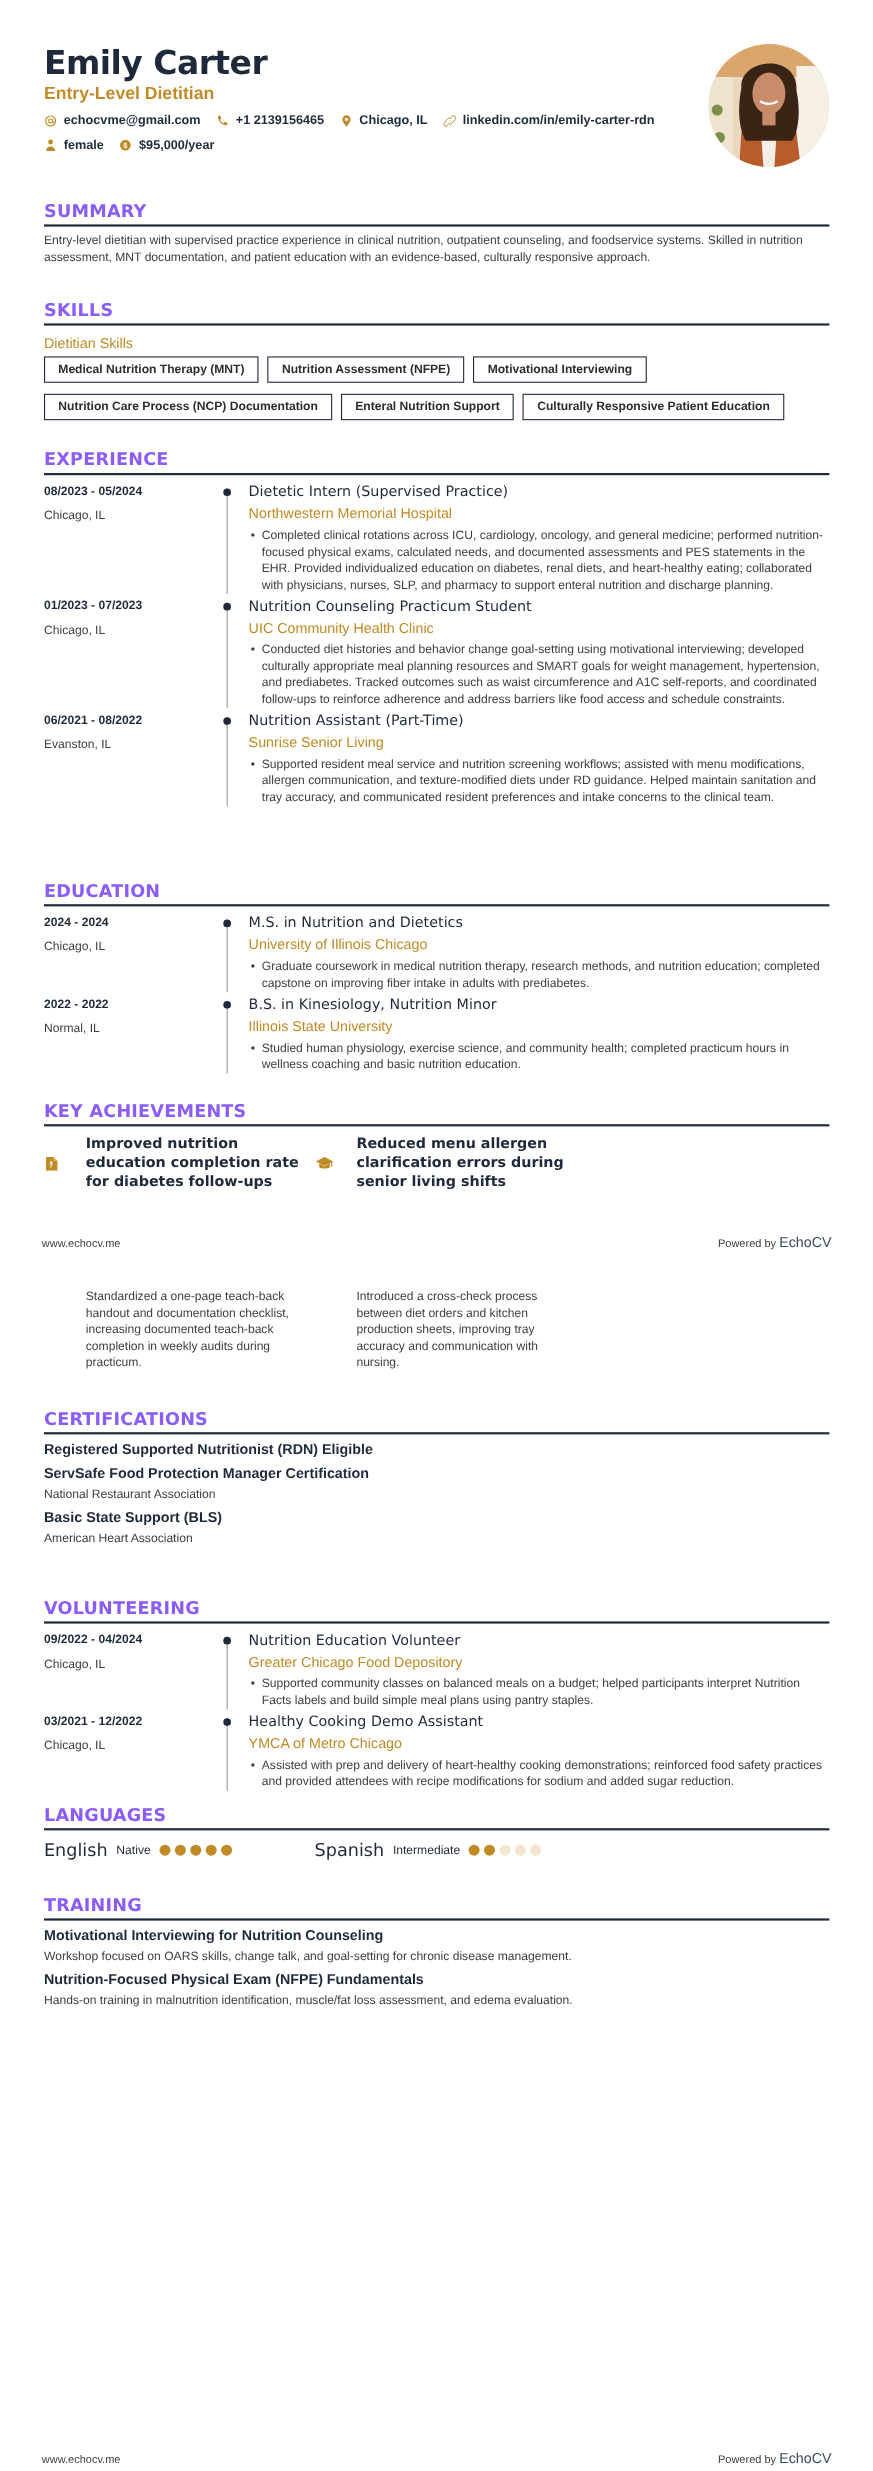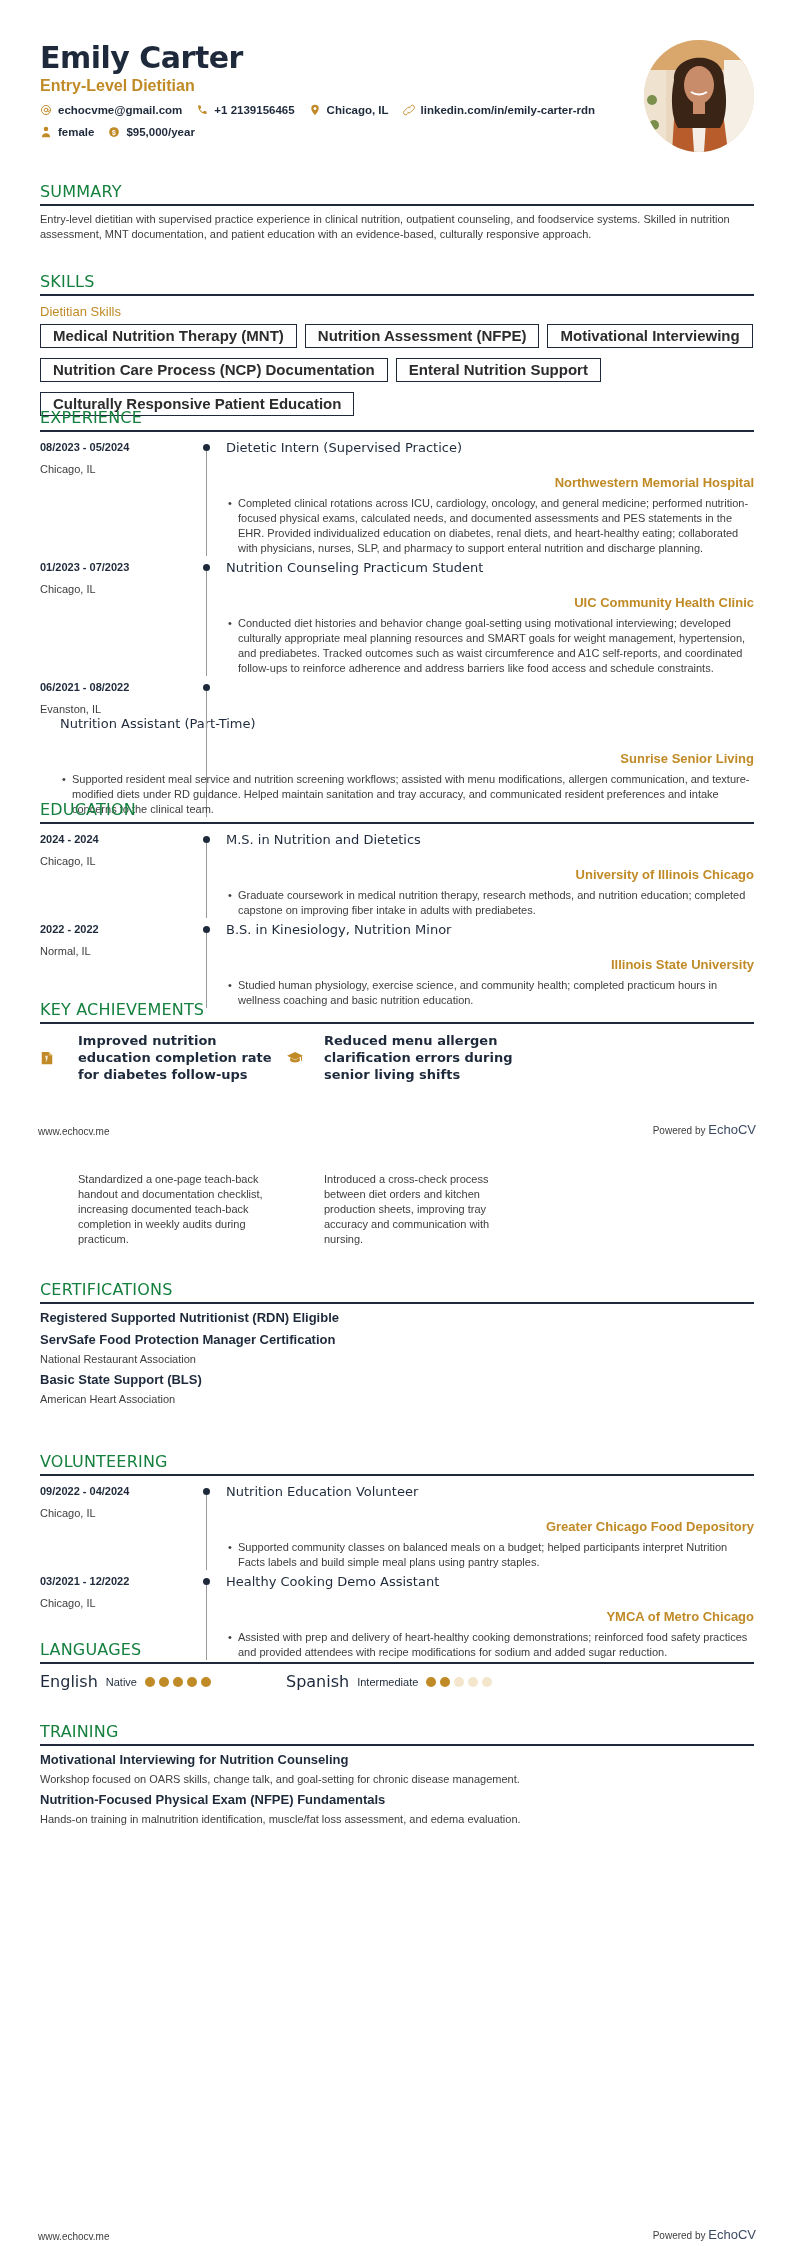--- a/index.html
+++ b/index.html
@@ -18,37 +18,37 @@
   .header { top: 40px; height: 120px; }
   .name { font-family: "DejaVu Sans", sans-serif; font-weight: bold; font-size: 30px; letter-spacing: -0.5px; line-height: 36px; color: #1e2a3b; }
   .role { font-weight: bold; font-size: 16px; color: #c08a26; line-height: 20px; margin-top: 0px; }
   .contact-row { display: flex; align-items: center; gap: 14px; font-size: 11.5px; font-weight: bold; color: #1e2a3b; margin-top: 6px; height: 16px; }
   .contact-item { display: flex; align-items: center; gap: 6px; }
   .ic { width: 12px; height: 12px; display: inline-flex; align-items: center; justify-content: center; color: #c08a26; }
   .ic svg { width: 12px; height: 12px; }
   .avatar { position: absolute; right: 0px; top: 0px; width: 110px; height: 112px; border-radius: 50%; overflow: hidden; }
 
   
-  .sec-title { font-family: "DejaVu Sans", sans-serif; font-weight: normal; font-size: 16px; color: #15803d; line-height: 20px; letter-spacing: 0.2px; }
+  .sec-title { font-family: "DejaVu Sans", sans-serif; font-weight: bold; font-size: 16px; color: #8b5cf6; line-height: 20px; letter-spacing: 0.2px; }
   .sec-rule { height: 2px; background: #1e2a3b; margin-top: 2px; }
   .para { font-size: 11px; line-height: 15px; color: #3d3d3d; }
 
   .skills-sub { font-size: 13px; color: #c08a26; margin-top: 8px; }
   .chips { display: flex; flex-wrap: wrap; gap: 10px 8px; margin-top: 5px; }
-  .chip { border: 1.5px solid #1e2a3b; padding: 5px 12px; font-size: 15px; font-weight: bold; color: #2c2c2c; line-height: 12px; }
+  .chip { border: 1.5px solid #1e2a3b; padding: 5px 12px; font-size: 11px; font-weight: bold; color: #2c2c2c; line-height: 12px; }
 
   .tl-item { display: flex; position: relative; }
   .tl-left { width: 166px; flex: none; }
   .tl-date { font-size: 11px; font-weight: bold; color: #1e2a3b; line-height: 14px; }
   .tl-loc { font-size: 11px; color: #3d3d3d; margin-top: 8px; line-height: 14px; }
   .tl-line { position: absolute; left: 166px; top: 4px; bottom: 0; width: 1px; background: #999; }
   .tl-dot { position: absolute; left: 163px; top: 4px; width: 7px; height: 7px; border-radius: 50%; background: #1e2a3b; }
   .tl-right { margin-left: 20px; flex: 1; }
   .tl-title { font-family: "DejaVu Sans", sans-serif; font-size: 13px; color: #1e2a3b; line-height: 16px; }
-  .tl-org { font-size: 13px; font-weight: bold; color: #c08a26; line-height: 16px; margin-top: 19px; text-align: right; }
+  .tl-org { font-size: 13px; font-weight: normal; color: #c08a26; line-height: 16px; margin-top: 3px; }
   .tl-bullet { font-size: 11px; color: #3d3d3d; line-height: 15px; margin-top: 5px; padding-left: 12px; position: relative; padding-right: 2px; }
   .tl-bullet::before { content: "•"; position: absolute; left: 2px; top: 0; }
 
   .ach { display: flex; gap: 0; }
   .ach-col { width: 246px; display: flex; }
   .ach-icon { width: 38px; flex: none; display: flex; align-items: center; }
   .ach-title { font-family: "DejaVu Sans", sans-serif; font-weight: bold; font-size: 13px; line-height: 17px; color: #1e2a3b; }
   .ach-desc { font-size: 11px; line-height: 15px; color: #3d3d3d; width: 200px; }
 
   .cert-title { font-weight: bold; font-size: 13px; color: #1e2a3b; line-height: 16px; }
@@ -191,21 +191,21 @@
     </div>
     <div class="tl-line"></div>
     <div class="tl-dot"></div>
     <div class="tl-right">
       <div class="tl-title">Nutrition Counseling Practicum Student</div>
       <div class="tl-org">UIC Community Health Clinic</div>
       <div class="tl-bullet">Conducted diet histories and behavior change goal-setting using motivational interviewing; developed culturally appropriate meal planning resources and SMART goals for weight management, hypertension, and prediabetes. Tracked outcomes such as waist circumference and A1C self-reports, and coordinated follow-ups to reinforce adherence and address barriers like food access and schedule constraints.</div>
     </div>
   </div>
 
-  <div class="tl-item" style="margin-top:4px;flex-direction:column;">
+  <div class="tl-item" style="margin-top:4px;">
     <div class="tl-left">
       <div class="tl-date">06/2021 - 08/2022</div>
       <div class="tl-loc">Evanston, IL</div>
     </div>
     <div class="tl-line"></div>
     <div class="tl-dot"></div>
     <div class="tl-right">
       <div class="tl-title">Nutrition Assistant (Part-Time)</div>
       <div class="tl-org">Sunrise Senior Living</div>
       <div class="tl-bullet">Supported resident meal service and nutrition screening workflows; assisted with menu modifications, allergen communication, and texture-modified diets under RD guidance. Helped maintain sanitation and tray accuracy, and communicated resident preferences and intake concerns to the clinical team.</div>

